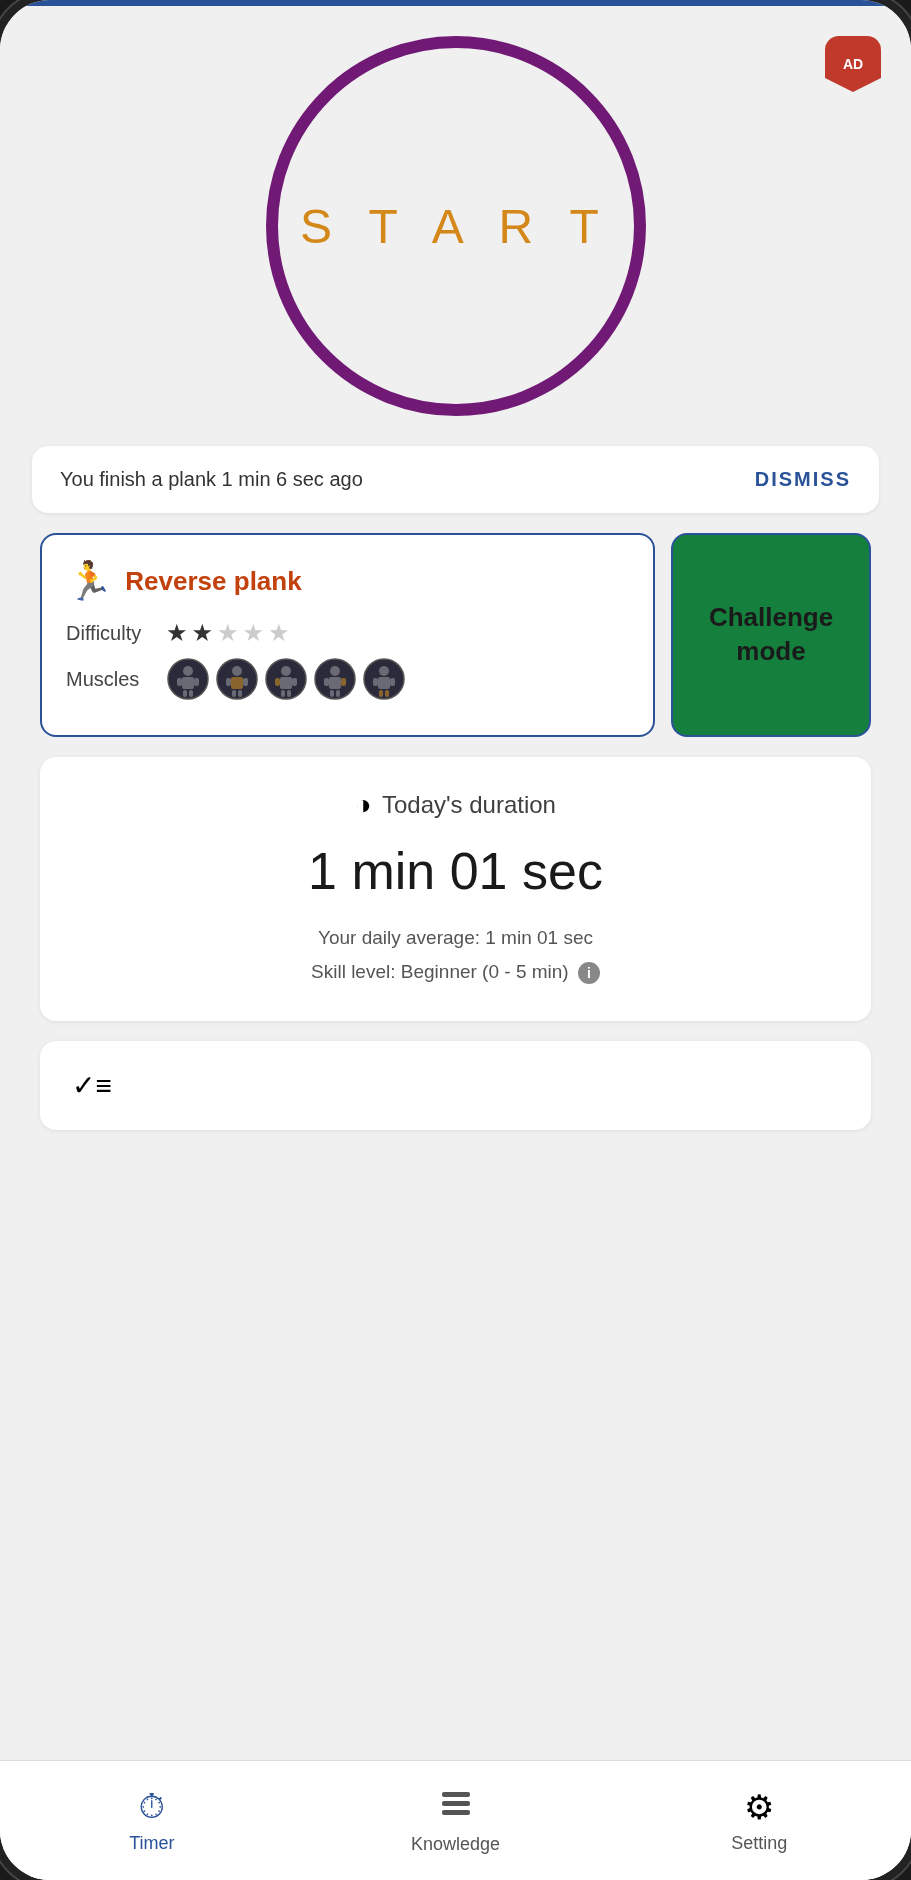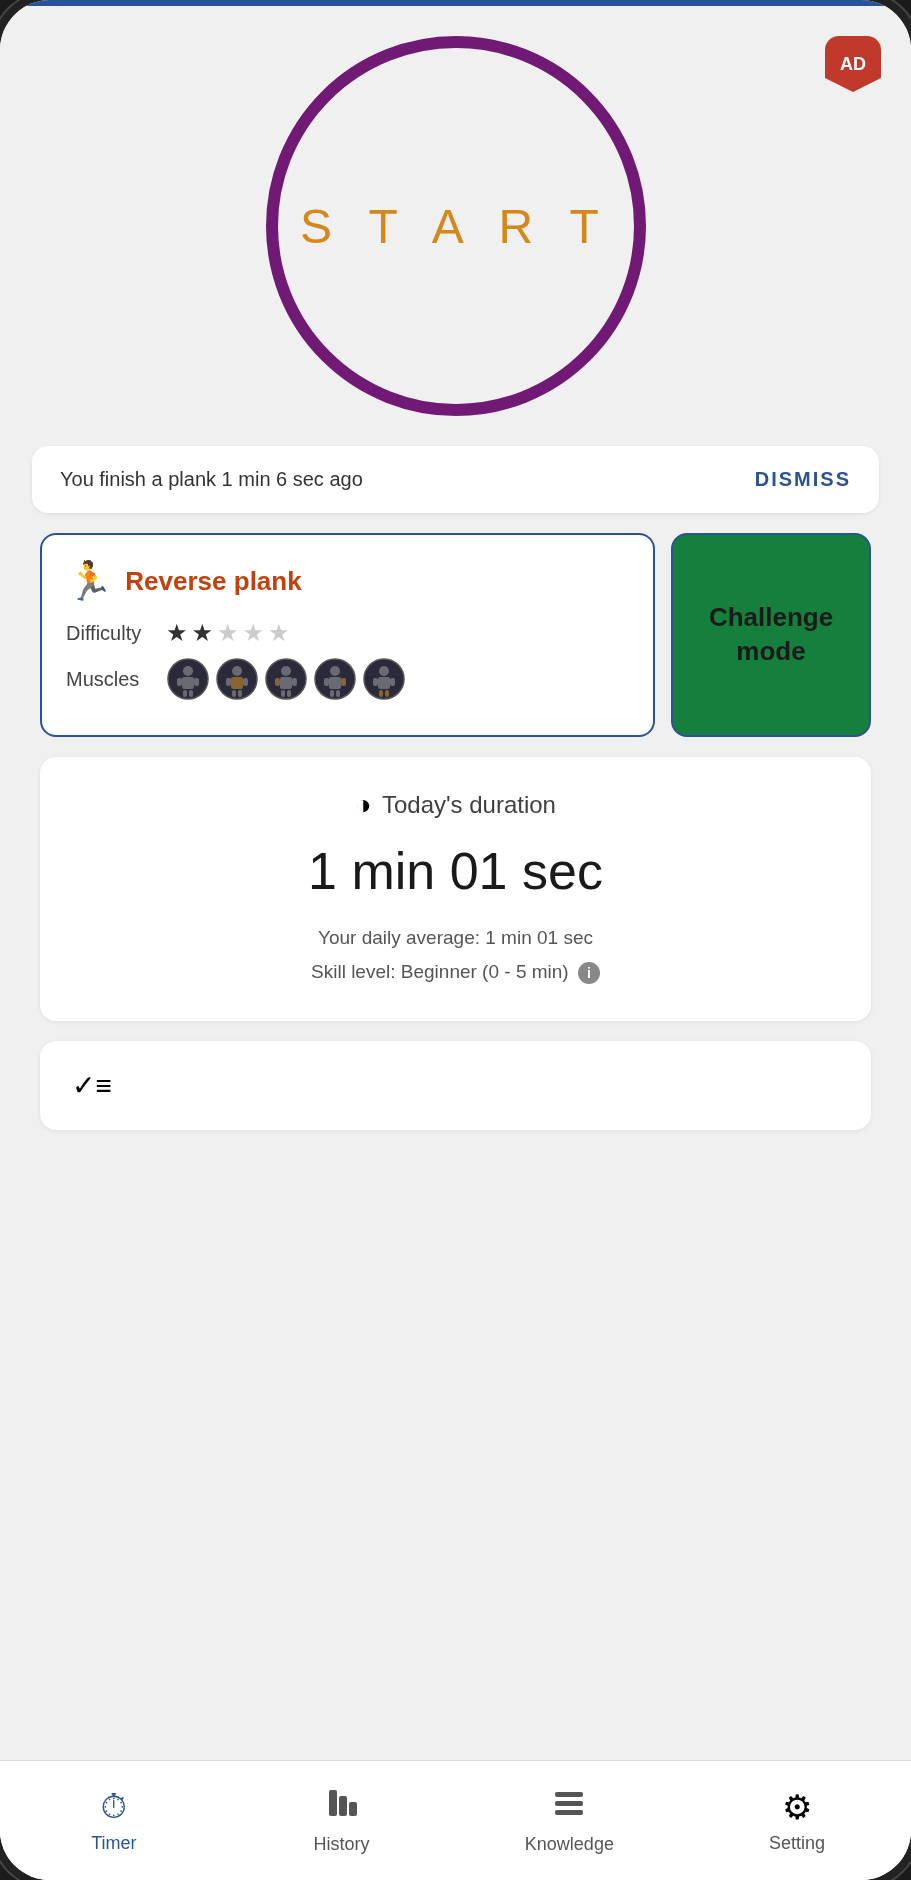--- a/index.html
+++ b/index.html
@@ -53,21 +53,21 @@
       right: 30px;
       width: 56px;
       height: 56px;
       background: #c0392b;
       border-radius: 14px 14px 14px 2px;
       display: flex;
       align-items: center;
       justify-content: center;
       color: white;
       font-weight: bold;
-      font-size: 18px;
+      font-size: 14px;
       clip-path: polygon(0 0, 100% 0, 100% 75%, 50% 100%, 0 75%);
     }
 
     .start-circle {
       width: 380px;
       height: 380px;
       border-radius: 50%;
       border: 12px solid #701a75;
       background: #f0f0f0;
       display: flex;
@@ -433,30 +433,20 @@
 
     <div style="flex:1"></div>
 
     <div class="bottom-nav">
 
       <div class="nav-item active">
         <span class="nav-icon" style="color:#2a5298">⏱</span>
         <span class="nav-label" style="color:#2a5298">Timer</span>
       </div>
 
-      <div class="nav-item">
-        <span class="nav-icon">
-          <svg width="34" height="34" viewBox="0 0 34 34" fill="none">
-            <rect x="4" y="4" width="8" height="26" rx="2" fill="#555"></rect>
-            <rect x="14" y="10" width="8" height="20" rx="2" fill="#555"></rect>
-            <rect x="24" y="16" width="8" height="14" rx="2" fill="#555"></rect>
-          </svg>
-        </span>
-        <span class="nav-label">History</span>
-      </div>
 
       <div class="nav-item">
         <span class="nav-icon">
           <svg width="34" height="34" viewBox="0 0 34 34" fill="none">
             <rect x="3" y="6" width="28" height="5" rx="2" fill="#555"></rect>
             <rect x="3" y="15" width="28" height="5" rx="2" fill="#555"></rect>
             <rect x="3" y="24" width="28" height="5" rx="2" fill="#555"></rect>
           </svg>
         </span>
         <span class="nav-label">Knowledge</span>

